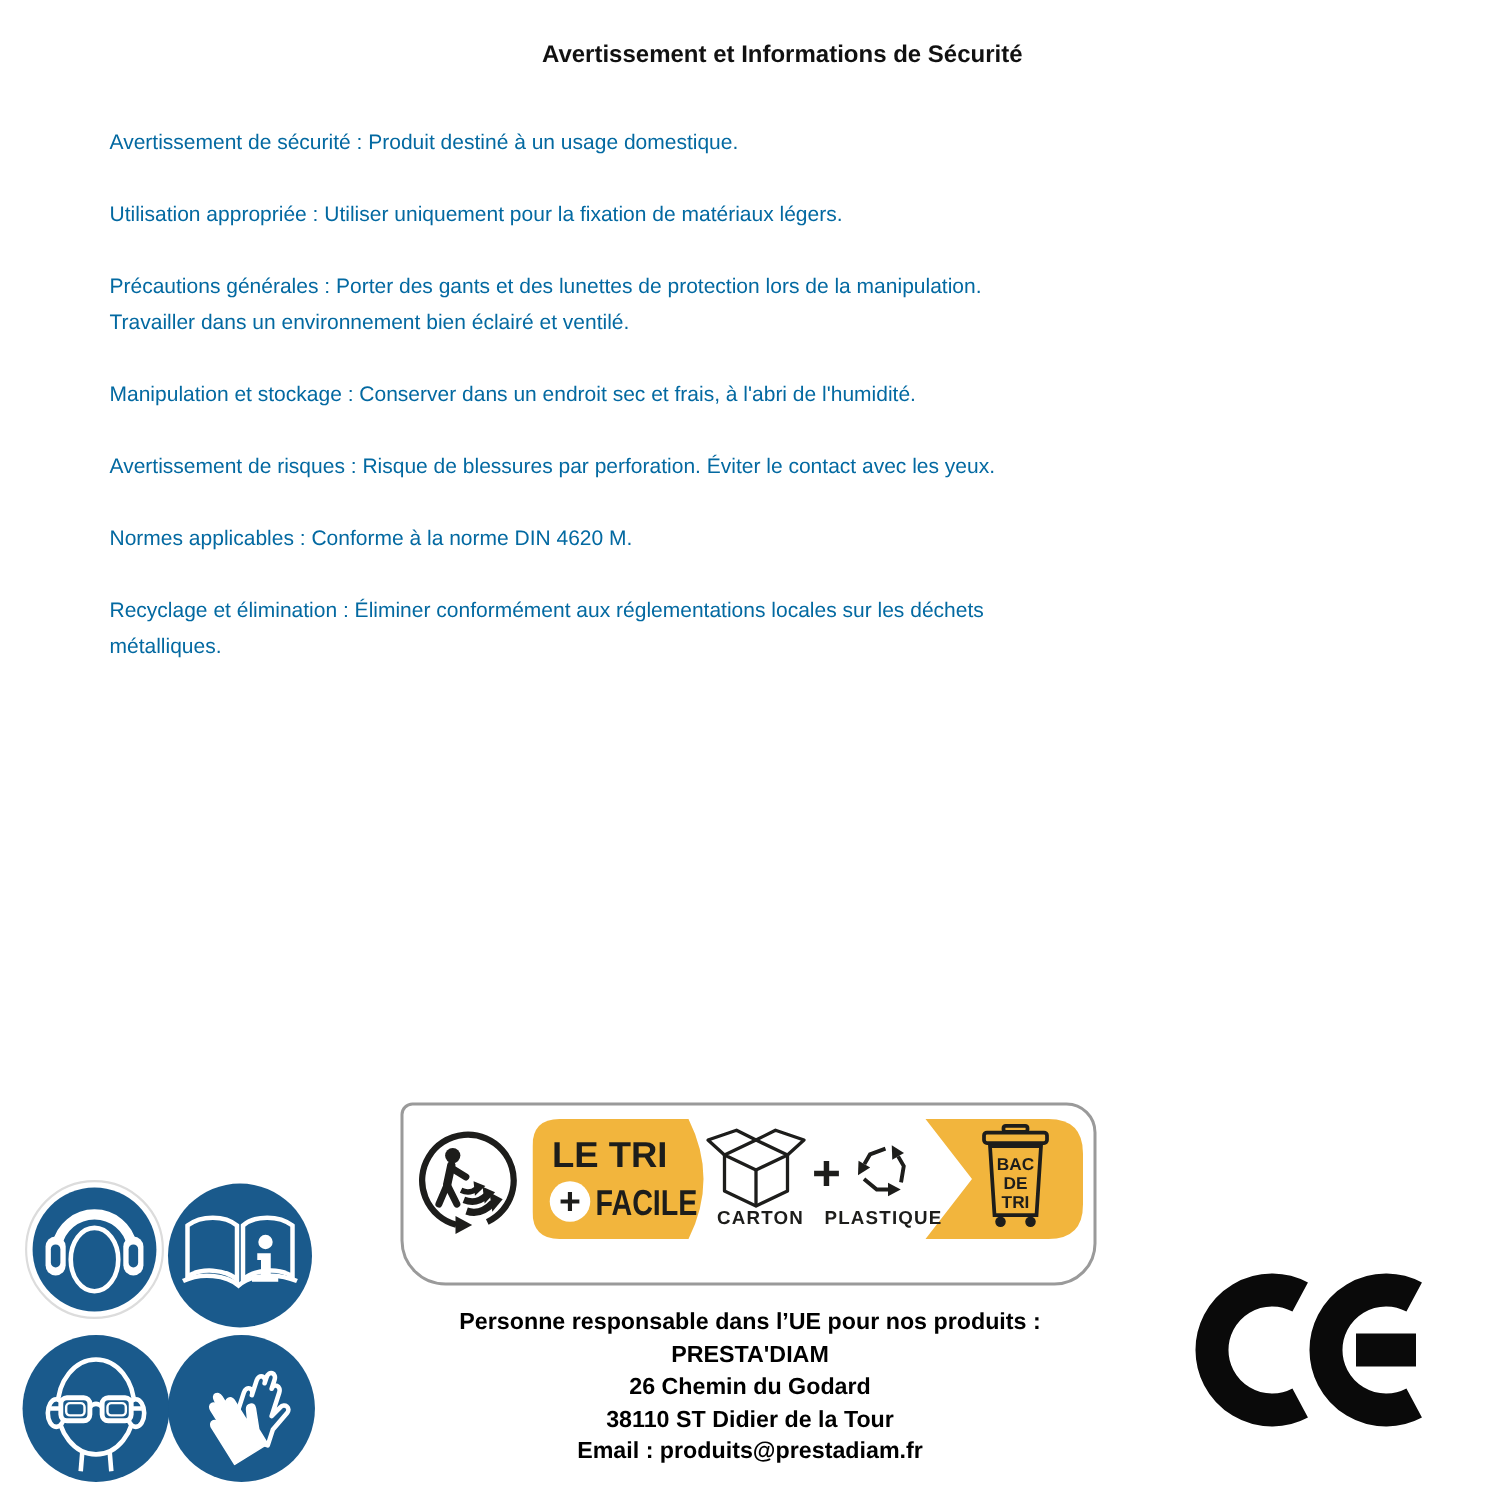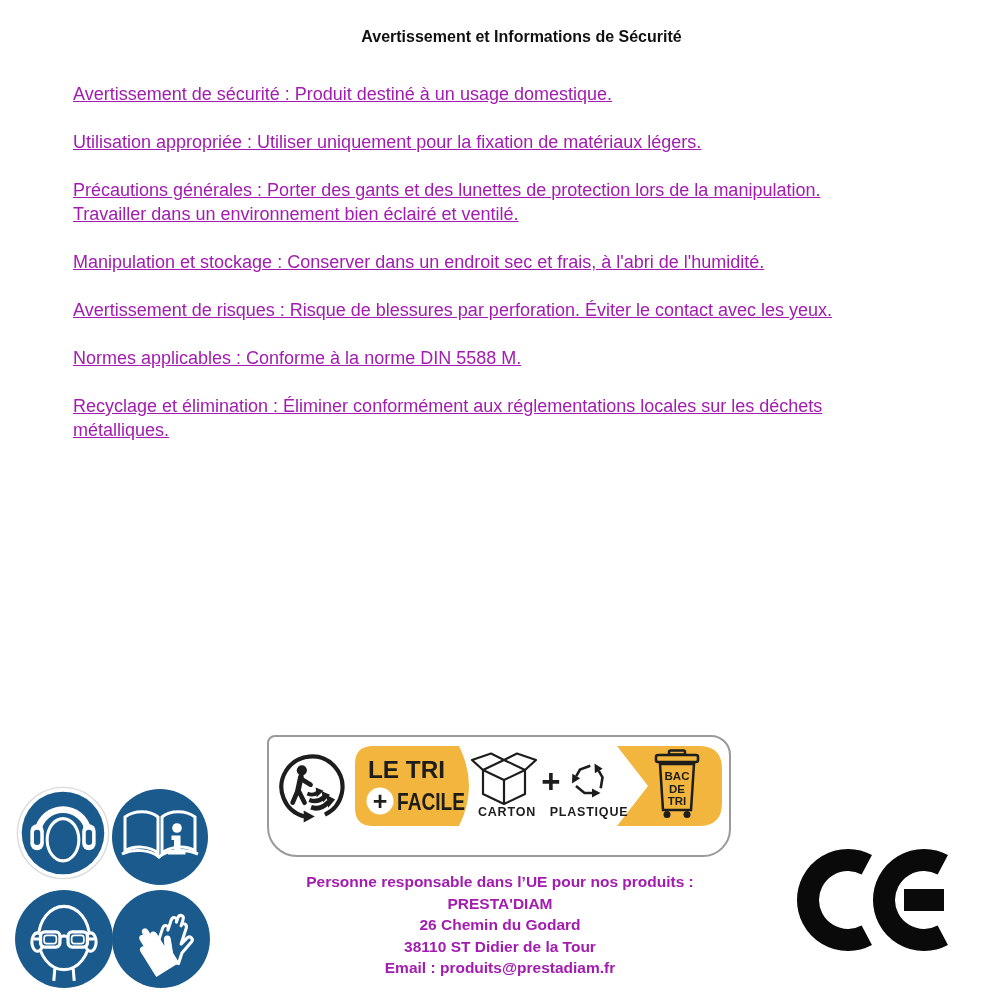--- a/index.html
+++ b/index.html
@@ -6,59 +6,59 @@
   body{width:1005px;height:1005px;position:relative;overflow:hidden;
        font-family:"Liberation Sans","DejaVu Sans",sans-serif;color:#111;}
   .page{position:absolute;inset:0;}
 
   
   .doc-title{position:absolute;top:28px;left:0;width:100%;text-align:center;
              font-size:16px;font-weight:bold;color:#111;padding-left:19px;}
 
   
   .body-text{position:absolute;left:73px;top:82px;width:880px;
-             font-size:18px;line-height:24px;color:#a21caf;text-decoration:underline;}
+             font-size:14px;line-height:24px;color:#0369a1;}
   .body-text p{margin:0 0 24px 0;white-space:nowrap;}
 
   
   .picto{position:absolute;}
 
   
   .infotri{position:absolute;left:267px;top:735px;width:464px;height:122px;}
   .fr-tag{position:absolute;top:-21px;left:2px;font-size:14px;font-weight:bold;color:#1d1d1b;margin-top:44px;}
   .infotri-box{position:absolute;inset:0;background:#fff;border:2px solid #9a9a9a;
                border-radius:8px 20px 28px 30px;box-sizing:border-box;}
   .triman{position:absolute;left:8px;top:15px;}
   .band{position:absolute;left:88px;top:11px;}
   .tagline{position:absolute;right:16px;bottom:3px;font-size:19.5px;font-style:italic;
            color:#1d1d1b;letter-spacing:0;}
 
   
   .address{position:absolute;left:240px;top:871px;width:520px;text-align:center;
-           font-size:15.5px;font-weight:bold;line-height:21.5px;color:#a21caf;}
+           font-size:15.5px;font-weight:bold;line-height:21.5px;color:#000000;}
 
   
   .ce{position:absolute;left:796px;top:841px;}
 
   svg text{font-family:"Liberation Sans","DejaVu Sans",sans-serif;}
 </style>
 </head>
 <body>
 
 <div class="page">
 
   <div class="doc-title">Avertissement et Informations de Sécurité</div>
 
   <div class="body-text">
     <p><span>Avertissement de sécurité : Produit destiné à un usage domestique.</span></p>
     <p><span>Utilisation appropriée : Utiliser uniquement pour la fixation de matériaux légers.</span></p>
     <p><span>Précautions générales : Porter des gants et des lunettes de protection lors de la manipulation.</span><br><span>Travailler dans un environnement bien éclairé et ventilé.</span></p>
     <p><span>Manipulation et stockage : Conserver dans un endroit sec et frais, à l'abri de l'humidité.</span></p>
     <p><span>Avertissement de risques : Risque de blessures par perforation. Éviter le contact avec les yeux.</span></p>
-    <p><span>Normes applicables : Conforme à la norme DIN 5588 M.</span></p>
+    <p><span>Normes applicables : Conforme à la norme DIN 4620 M.</span></p>
     <p><span>Recyclage et élimination : Éliminer conformément aux réglementations locales sur les déchets</span><br><span>métalliques.</span></p>
   </div>
 
   <svg class="picto" style="left:15px;top:785px" width="96" height="96" viewBox="-50 -50 100 100">
     <circle r="47.5" fill="#ffffff" stroke="#dcdcdc" stroke-width="1.5"></circle>
     <circle r="43" fill="#1A5A8C"></circle>
     <ellipse cx="0" cy="7" rx="16.5" ry="22" fill="none" stroke="#fff" stroke-width="3.2"></ellipse>
     <path d="M -26 -3 A 26.5 26.5 0 0 1 26 -3" fill="none" stroke="#fff" stroke-width="7"></path>
     <rect x="-34" y="-9" width="14" height="27" rx="7" fill="#fff"></rect>
     <rect x="-30.3" y="-3.5" width="6.6" height="16" rx="3.3" fill="#1A5A8C"></rect>

